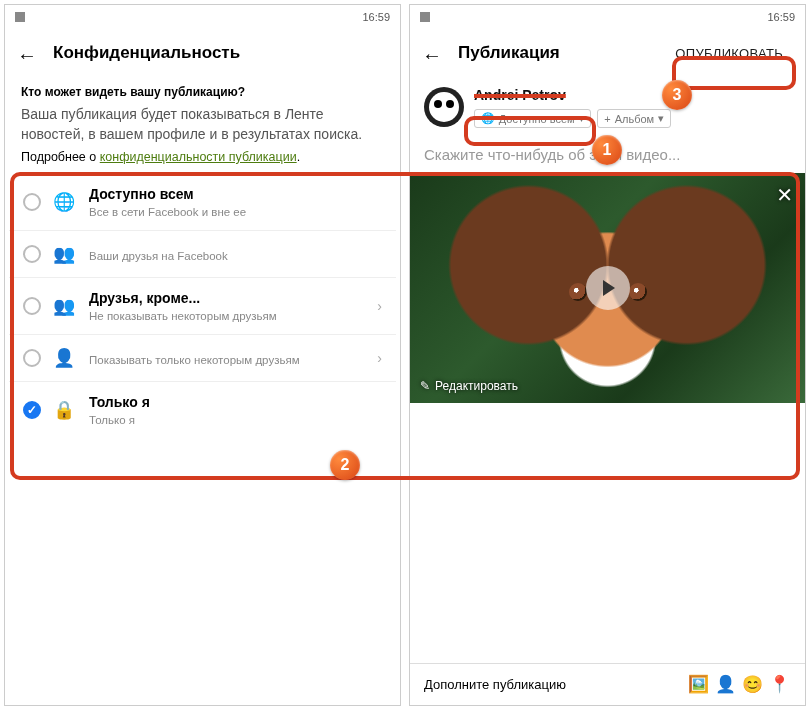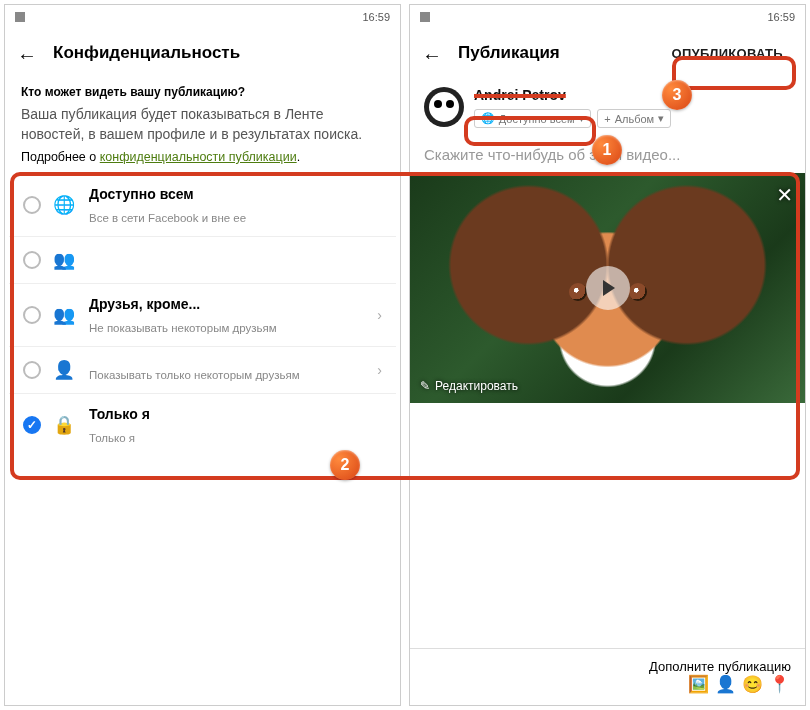--- a/index.html
+++ b/index.html
@@ -37,21 +37,21 @@
     display: flex;
     align-items: center;
     padding: 0 12px;
     gap: 16px;
     font-size: 17px;
     font-weight: 600;
   }
   .appbar .spacer { flex:1; }
   .btn-publish {
     font-size: 13px;
-    font-weight: 700;
+    font-weight: 400;
     color: #1c1c1c;
     padding: 6px 10px;
     letter-spacing: 0.3px;
   }
   .arrow-back { font-size: 20px; }
 
   
   .q-title { font-size: 12px; font-weight: 700; padding: 8px 16px 4px; }
   .q-desc { font-size: 14px; color: #555; padding: 2px 16px 6px; line-height:1.4; }
   .q-link { font-size: 12.5px; padding: 0 16px 10px; }
@@ -81,21 +81,21 @@
     border-color:#1877f2; background:#1877f2;
   }
   .radio.checked::after{
     content:"✓"; color:#fff; font-size:12px; font-weight:bold;
   }
   .opt-icon {
     width: 24px; color:#888; text-align:center; font-size:18px;
   }
   .opt-text { flex:1; }
   .opt-title { font-size: 14px; font-weight:600; }
-  .opt-sub { font-size: 11.5px; color:#888; margin-top:10px; }
+  .opt-sub { font-size: 11.5px; color:#888; margin-top:4px; }
   .chev { color:#aaa; font-size:14px; }
 
   .red-box {
     border: 4px solid #d43b1f;
     border-radius: 10px;
     position: absolute;
     pointer-events: none;
   }
   .red-box-1 { top: 172px; left: 10px; right: 10px; height: 308px; }
   .badge {
@@ -163,25 +163,24 @@
   .eye { width:18px; height:18px; border-radius:50%; background:radial-gradient(circle at 40% 40%, #fff 15%, #8b4a2a 16% 60%, #2a1a0a 61%); }
   .edit-overlay {
     position:absolute; bottom:10px; left:10px;
     color:#fff; font-size:12px; display:flex; align-items:center; gap:5px;
     text-shadow: 0 0 4px #000;
   }
 
   .footer-bar {
     position:absolute; bottom:0; left:0; right:0;
     border-top:1px solid #ddd;
-    display:flex; align-items:flex-end;
+    display:flex; align-items:center;
     padding:10px 14px;
     background:#fff;
     font-size:13px;
-    flex-direction:column;
   }
   .footer-icons { margin-left:auto; display:flex; gap:6px; font-size:17px; }
 
   .red-box-pill { top: 116px; left: 464px; width: 132px; height: 30px; }
   .red-box-pub { top: 56px; left: 672px; width: 124px; height: 34px; }
   .badge-1 { top: 135px; left: 592px; }
   .badge-3 { top: 80px; left: 662px; }
 
   .abs-container { position:absolute; top:0; left:0; width:810px; height:710px; pointer-events:none; }
 </style>
@@ -209,20 +208,21 @@
       <div class="opt-icon">🌐</div>
       <div class="opt-text">
         <div class="opt-title">Доступно всем</div>
         <div class="opt-sub">Все в сети Facebook и вне ее</div>
       </div>
     </div>
     <div class="opt">
       <div class="radio"></div>
       <div class="opt-icon">👥</div>
       <div class="opt-text">
+        <div class="opt-sub">Ваши друзья на Facebook</div>
       </div>
     </div>
     <div class="opt">
       <div class="radio"></div>
       <div class="opt-icon">👥</div>
       <div class="opt-text">
         <div class="opt-title">Друзья, кроме...</div>
         <div class="opt-sub">Не показывать некоторым друзьям</div>
       </div>
       <div class="chev">›</div>

